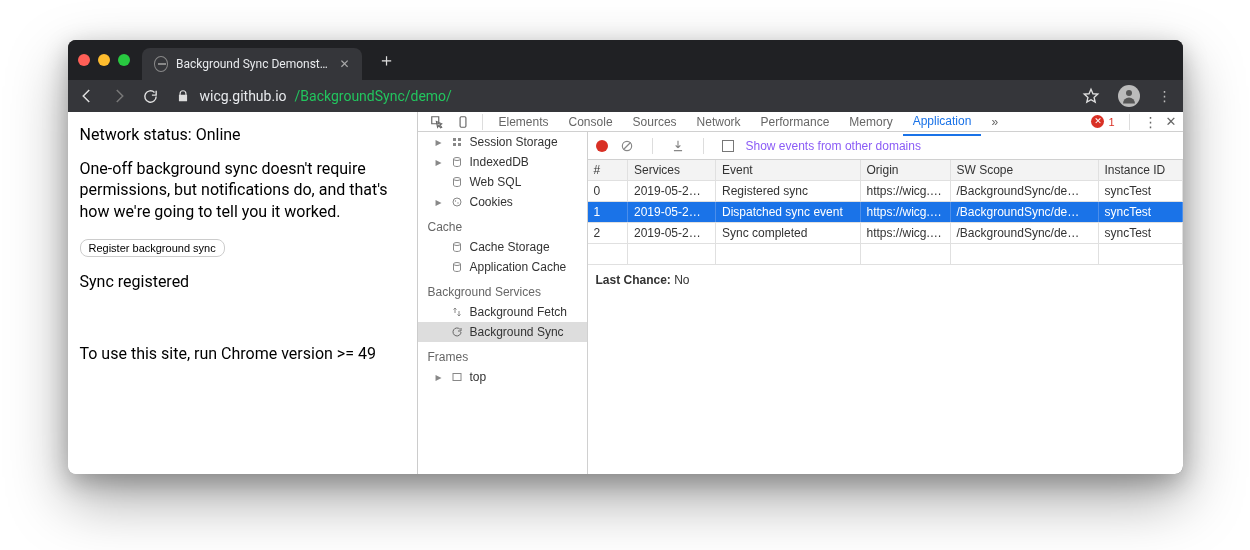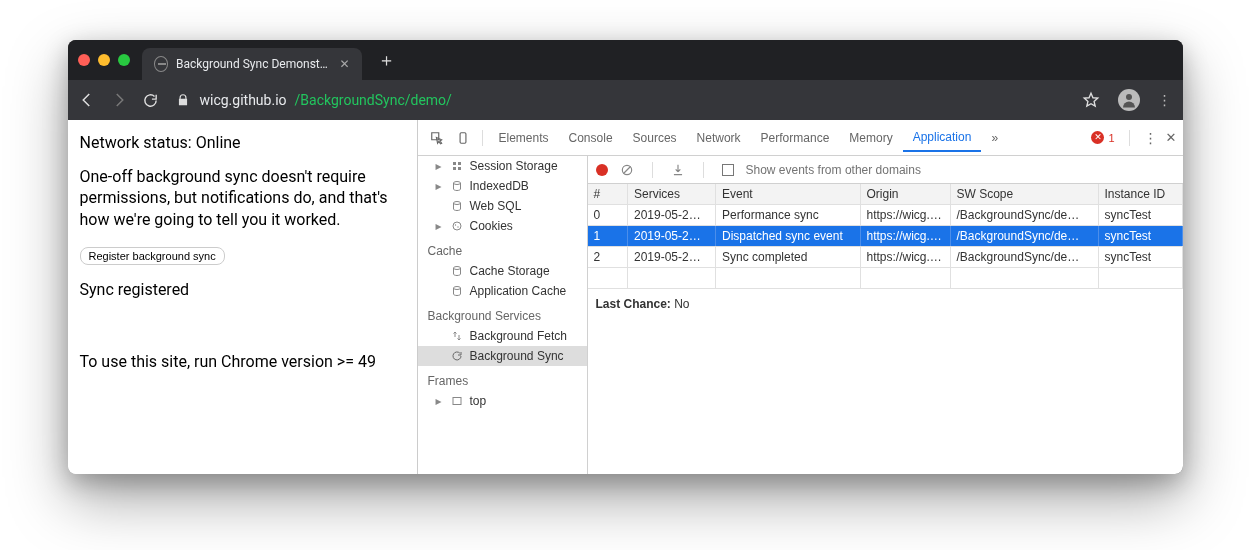--- a/index.html
+++ b/index.html
@@ -51,21 +51,21 @@
     width:16px;height:16px;border-radius:50%;
     border:1.5px solid #888;
     display:inline-block;
     position:relative;
   }
   .favicon::after{content:"";position:absolute;left:3px;top:6px;width:8px;height:1.5px;background:#888}
   .tab .x{color:#aaa}
   .newtab{color:#ddd;font-size:18px;margin-left:16px}
 
   .omnibar{
-    height:40px;
+    height:32px;
     background:#35363a;
     display:flex;
     align-items:center;
     padding:0 10px;
     gap:14px;
     color:#bbb;
   }
   .om-icon{width:18px;height:18px;display:flex;align-items:center;justify-content:center;color:#bbb;font-size:16px}
   .urlpill{
     flex:0 0 auto;
@@ -102,21 +102,21 @@
   .devtools{
     flex:1;
     border-left:1px solid #ccc;
     display:flex;
     flex-direction:column;
     font-family:"Helvetica Neue", Arial, sans-serif;
     color:#333;
     min-width:0;
   }
   .dt-top{
-    height:36px;
+    height:20px;
     border-bottom:1px solid #d0d0d0;
     display:flex;
     align-items:center;
     padding:0 6px;
     gap:0;
     font-size:12px;
     color:#666;
   }
   .dt-top .ic{padding:0 6px;color:#666}
   .dt-sep{width:1px;height:16px;background:#ddd;margin:0 6px}
@@ -372,21 +372,21 @@
                 </svg>
             </span>
             <span class="dt-sep"></span>
             <span>
               <svg width="14" height="14" viewBox="0 0 24 24">
                   <path d="M12 3v12m0 0l-4-4m4 4l4-4M5 20h14" fill="none" stroke="#888" stroke-width="2"></path>
                 </svg>
             </span>
             <span class="dt-sep"></span>
             <span class="cb"></span>
-            <span style="color:#737373">Show events from other domains</span>
+            <span style="color:#8b5cf6">Show events from other domains</span>
           </div>
 
           <table class="tbl">
             <colgroup>
                 <col style="width:40px">
                 <col style="width:88px">
                 <col>
                 <col style="width:90px">
                 <col style="width:148px">
                 <col style="width:84px">
@@ -398,21 +398,21 @@
               <th>Event</th>
               <th>Origin</th>
               <th>SW Scope</th>
               <th>Instance ID</th>
             </tr>
               </thead>
             <tbody>
               <tr>
                 <td>0</td>
                   <td>2019-05-2…</td>
-                  <td>Performance sync</td>
+                  <td>Registered sync</td>
                   <td>https://wicg.…</td>
                   <td>/BackgroundSync/de…</td>
                   <td>syncTest</td>
               </tr>
               <tr class="sel">
                 <td>1</td>
                   <td>2019-05-2…</td>
                   <td>Dispatched sync event</td>
                   <td>https://wicg.…</td>
                   <td>/BackgroundSync/de…</td>

